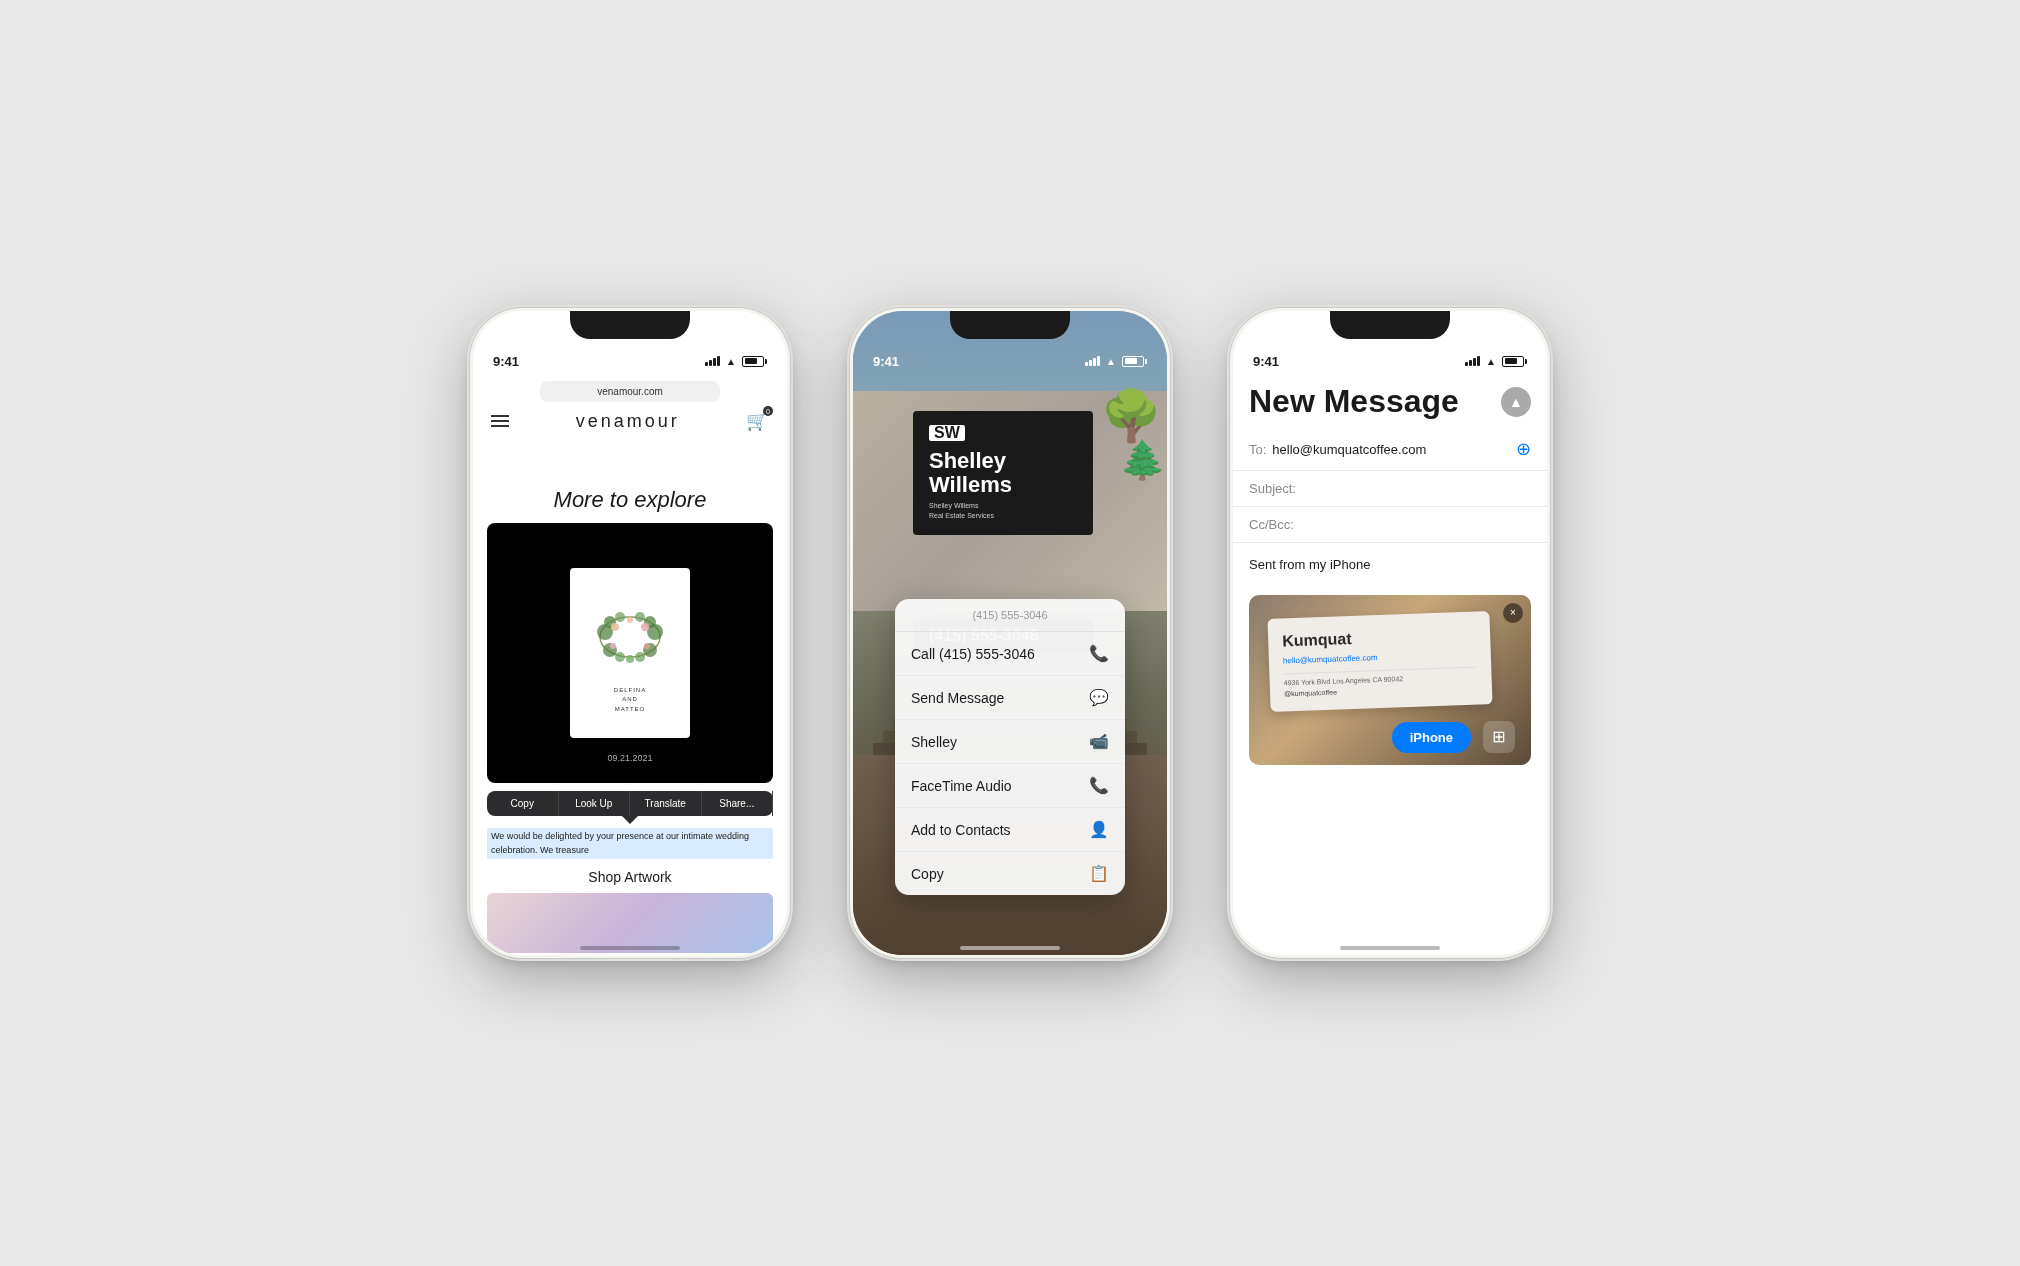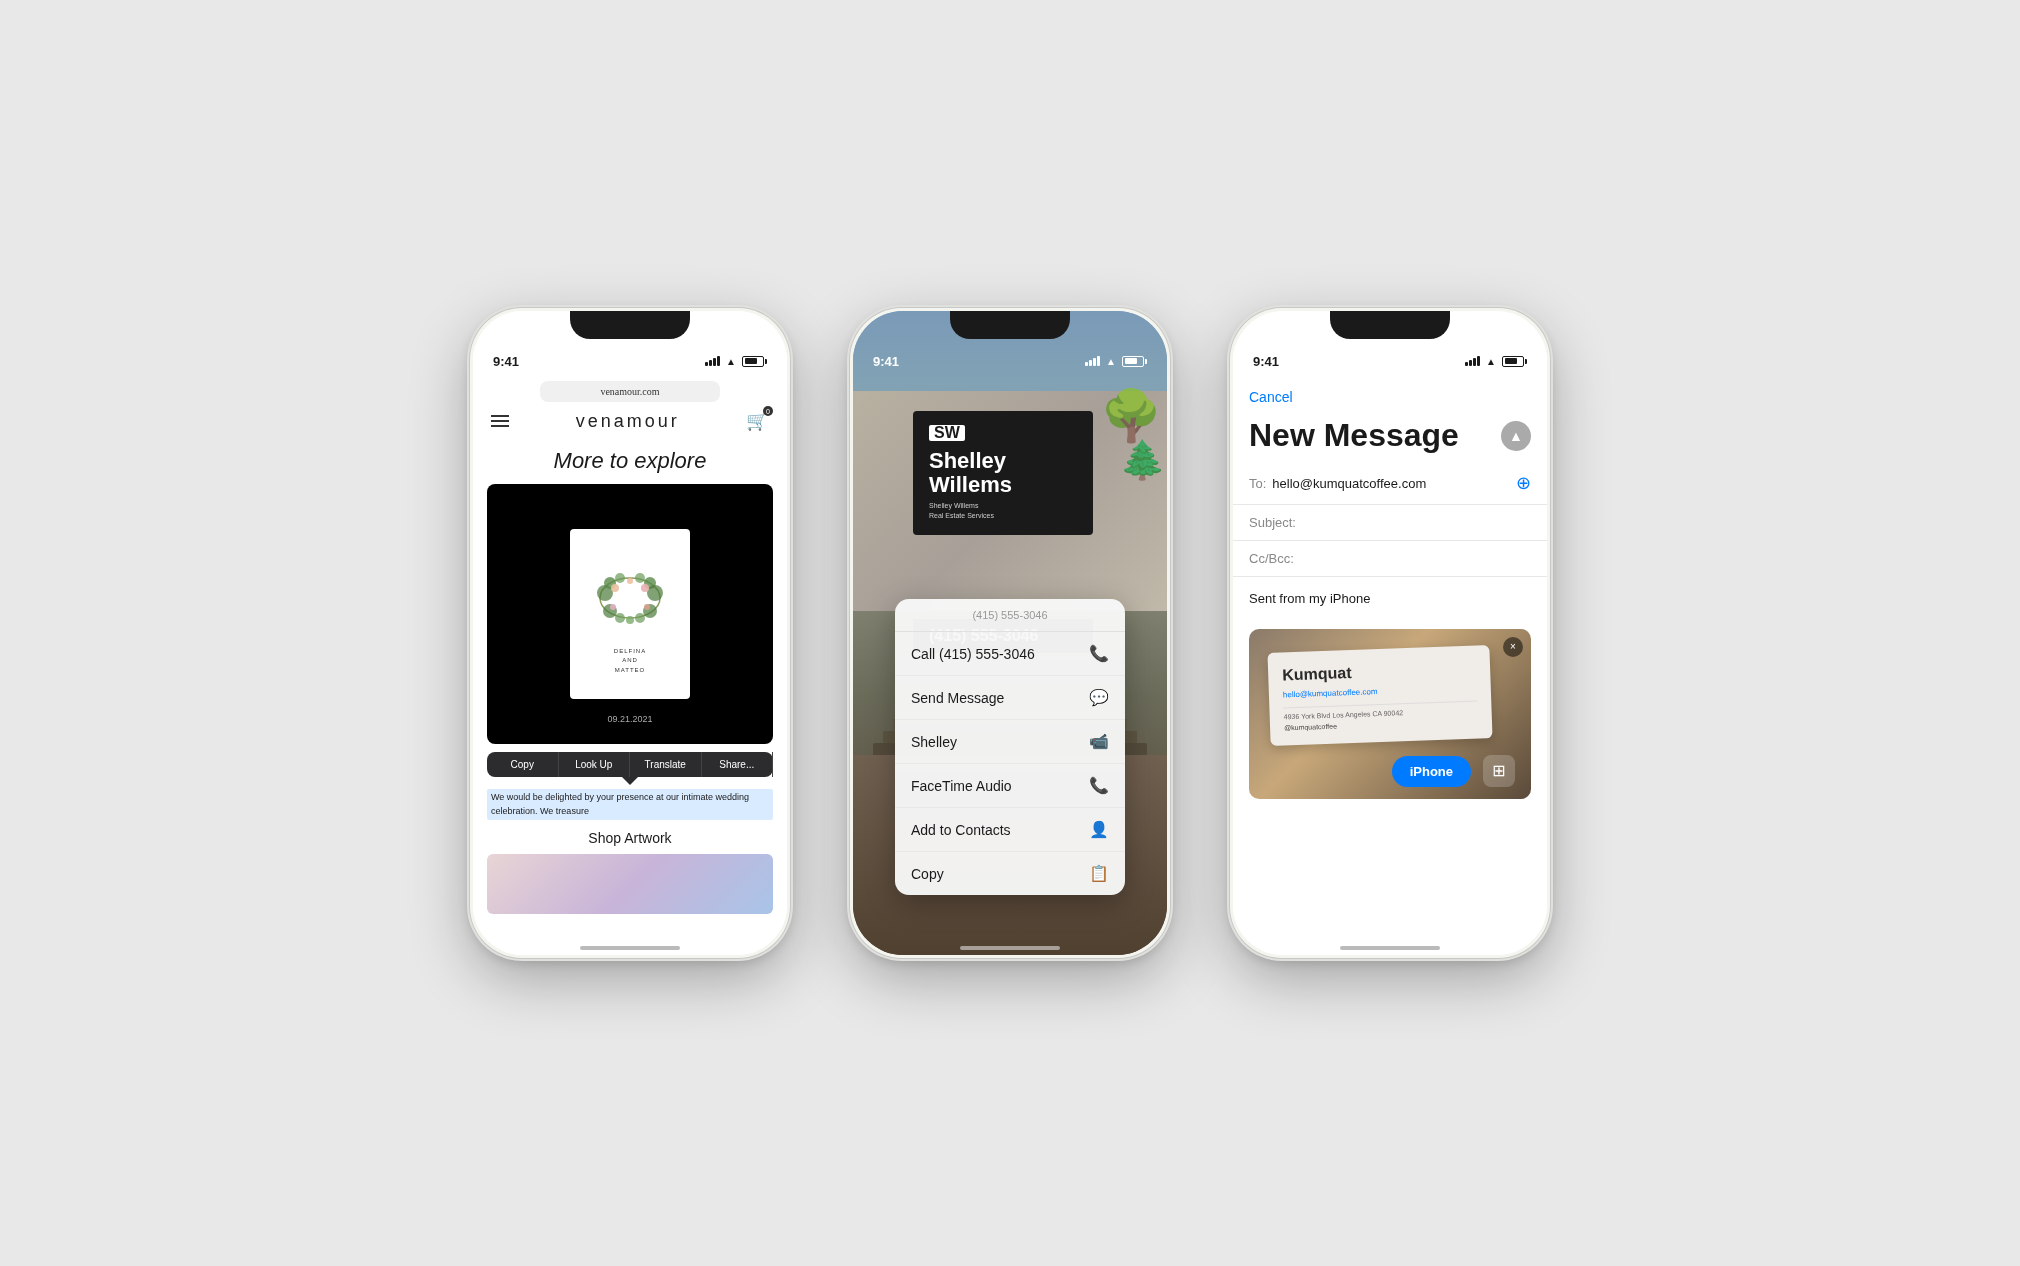--- a/index.html
+++ b/index.html
@@ -88,21 +88,20 @@
     }
 
     .p1-urlbar-inner {
       background: #f0f0f0;
       border-radius: 8px;
       padding: 5px 12px;
       font-size: 10px;
       color: #333;
       text-align: center;
       width: 180px;
-      font-family: Liberation Serif, serif;
     }
 
     .p1-nav {
       display: flex;
       justify-content: space-between;
       align-items: center;
       padding: 4px 18px 8px;
     }
 
     .hamburger { display: flex; flex-direction: column; gap: 3px; }
@@ -130,20 +129,21 @@
       justify-content: center;
     }
 
     .p1-heading {
       text-align: center;
       font-size: 22px;
       font-weight: 300;
       color: #1a1a1a;
       padding: 8px 0 10px;
       font-style: italic;
+      margin-top: 39px;
     }
 
     .p1-card {
       margin: 0 14px;
       background: #000;
       border-radius: 8px;
       overflow: hidden;
       height: 260px;
       position: relative;
     }
@@ -774,23 +774,20 @@
           <span class="wifi-icon">▲</span>
           <div class="battery">
             <div class="battery-body">
                 <div class="battery-fill"></div>
               </div>
             <div class="battery-tip"></div>
           </div>
         </div>
       </div>
 
-      <div class="p3-header">
-        <div class="p3-cancel">Cancel</div>
-      </div>
 
       <div class="p3-title">
         <span>New Message</span>
         <div class="p3-send-btn">▲</div>
       </div>
 
       <div class="p3-field">
         <span class="p3-field-label">To:</span>
         <span class="p3-field-value">hello@kumquatcoffee.com</span>
         <span class="p3-add-btn">⊕</span>

